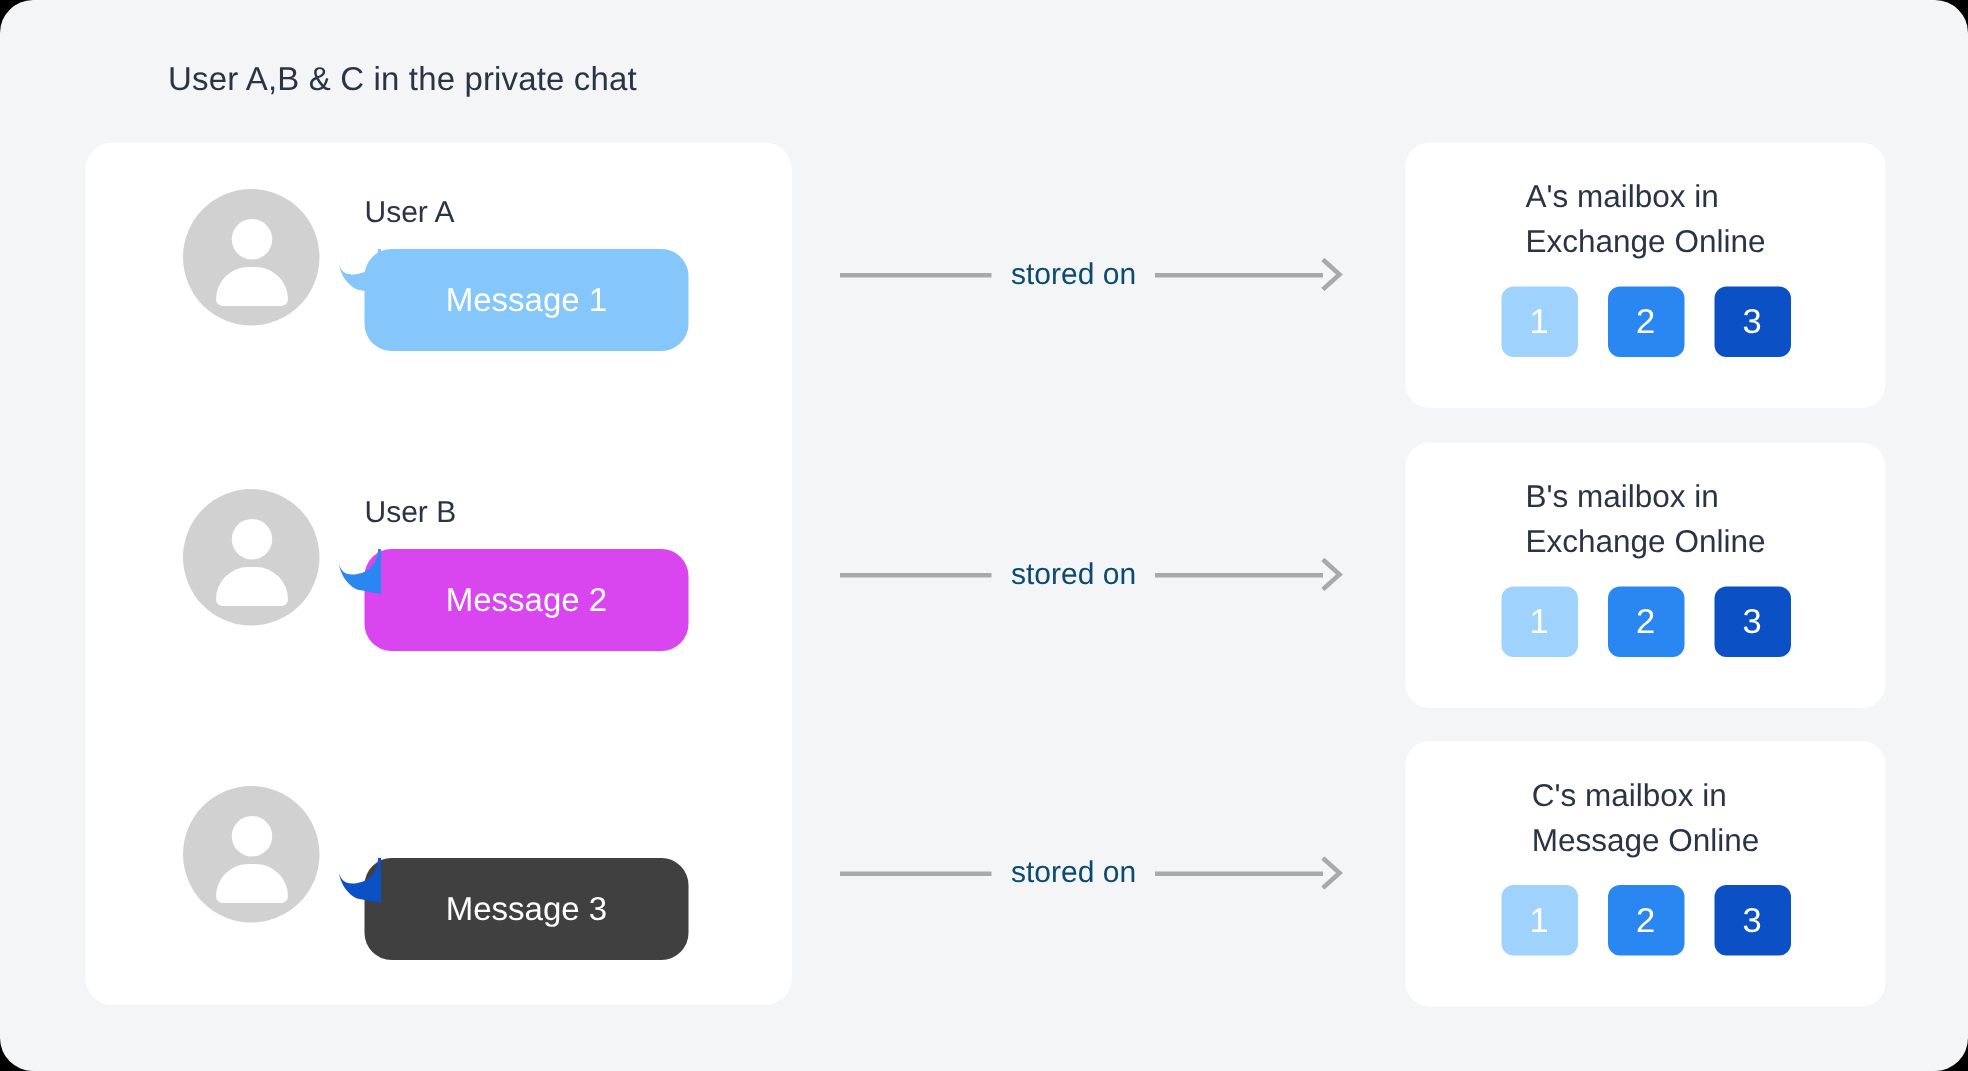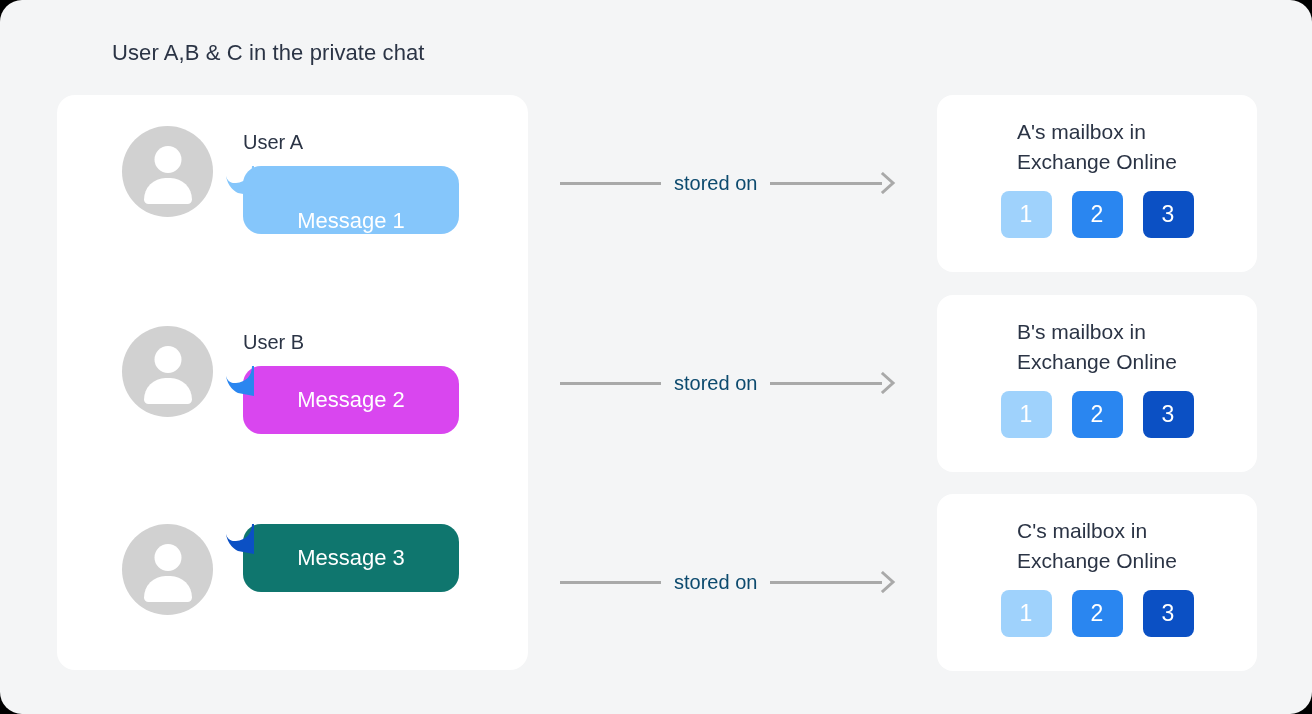--- a/index.html
+++ b/index.html
@@ -196,21 +196,21 @@
 
   <div class="chat-panel">
 
     <div class="chat-row r0">
       <div class="avatar" style="background: rgb(209, 209, 209);">
         <div class="head"></div>
         <div class="body"></div>
       </div>
       <div class="bubble-wrap">
         <div class="user-label">User A</div>
-        <div class="bubble" style="background: rgb(133, 198, 251); align-items: flex-end;">
+        <div class="bubble" style="background: rgb(133, 198, 251);">
           <div class="tail">
             <svg width="28" height="30" viewBox="0 0 28 30">
               <path class="tail-path" d="M28,30 L28,0 L26,0 C26,10 20,16 10,17 C4,17.6 1,14 0,10 C0,10 1.5,22 12,27 Z" fill="#85c6fb"></path>
             </svg>
           </div>
           <span>Message 1</span>
         </div>
       </div>
     </div>
 
@@ -231,21 +231,21 @@
         </div>
       </div>
     </div>
 
     <div class="chat-row r2">
       <div class="avatar" style="background: rgb(209, 209, 209);">
         <div class="head"></div>
         <div class="body"></div>
       </div>
       <div class="bubble-wrap">
-        <div class="bubble" style="background: #0f766e;">
+        <div class="bubble" style="background: #404040; margin-top: 48px;">
           <div class="tail">
             <svg width="28" height="30" viewBox="0 0 28 30">
               <path class="tail-path" d="M28,30 L28,0 L26,0 C26,10 20,16 10,17 C4,17.6 1,14 0,10 C0,10 1.5,22 12,27 Z" fill="#0b50c4"></path>
             </svg>
           </div>
           <span>Message 3</span>
         </div>
       </div>
     </div>
 
@@ -293,21 +293,21 @@
 Exchange Online</div>
     <div class="tiles">
       <div class="tile" style="background: rgb(159, 210, 252);">1</div>
       <div class="tile" style="background: rgb(42, 134, 240);">2</div>
       <div class="tile" style="background: rgb(11, 80, 196);">3</div>
     </div>
   </div>
 
   <div class="mailbox m2">
     <div class="mb-title">C's mailbox in
-Exchange Online</div>
+Message Online</div>
     <div class="tiles">
       <div class="tile" style="background: rgb(159, 210, 252);">1</div>
       <div class="tile" style="background: rgb(42, 134, 240);">2</div>
       <div class="tile" style="background: rgb(11, 80, 196);">3</div>
     </div>
   </div>
 
 </div>
 
 </body></html>

